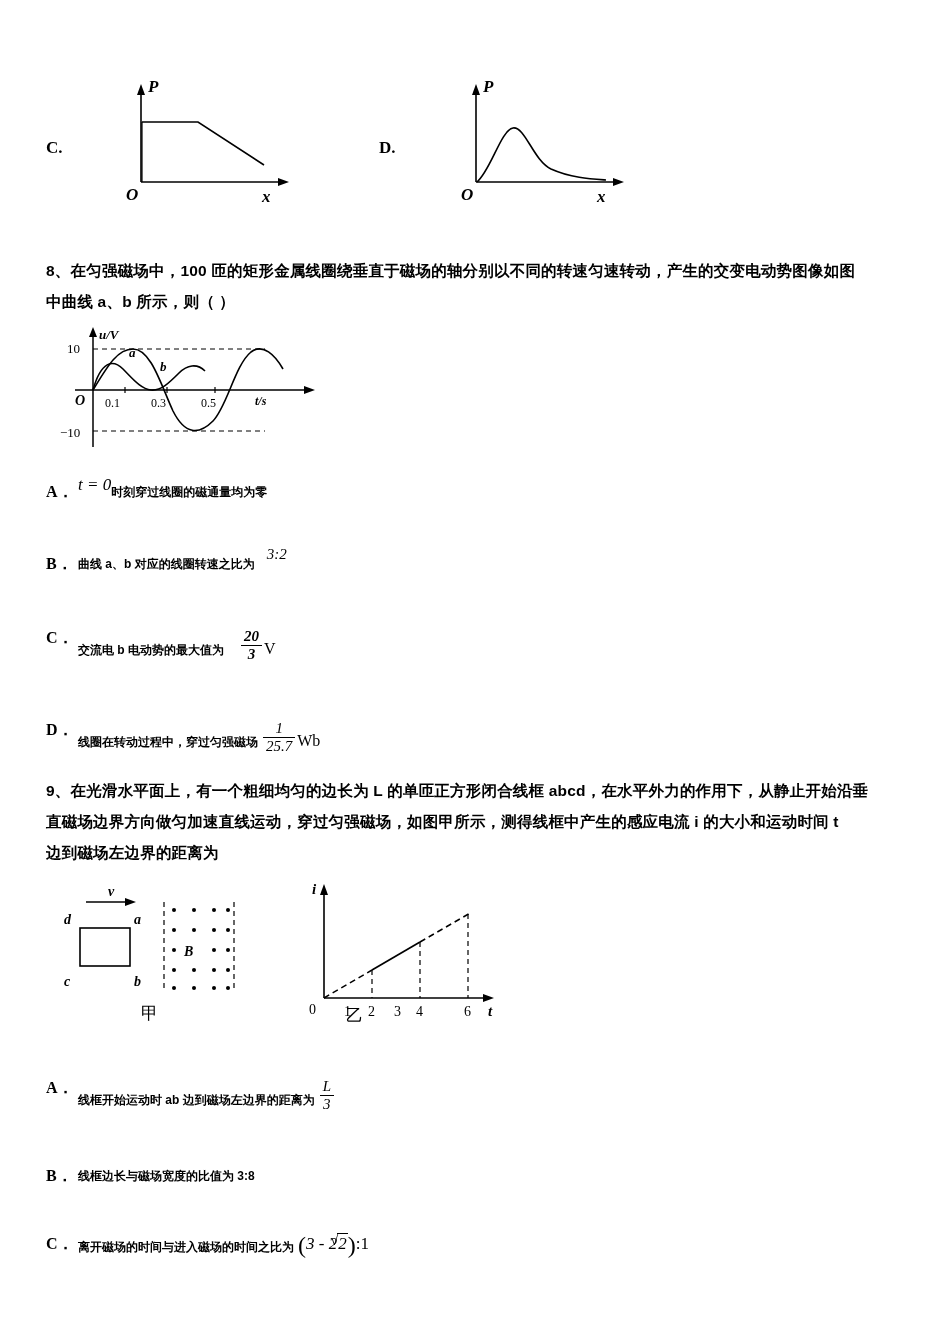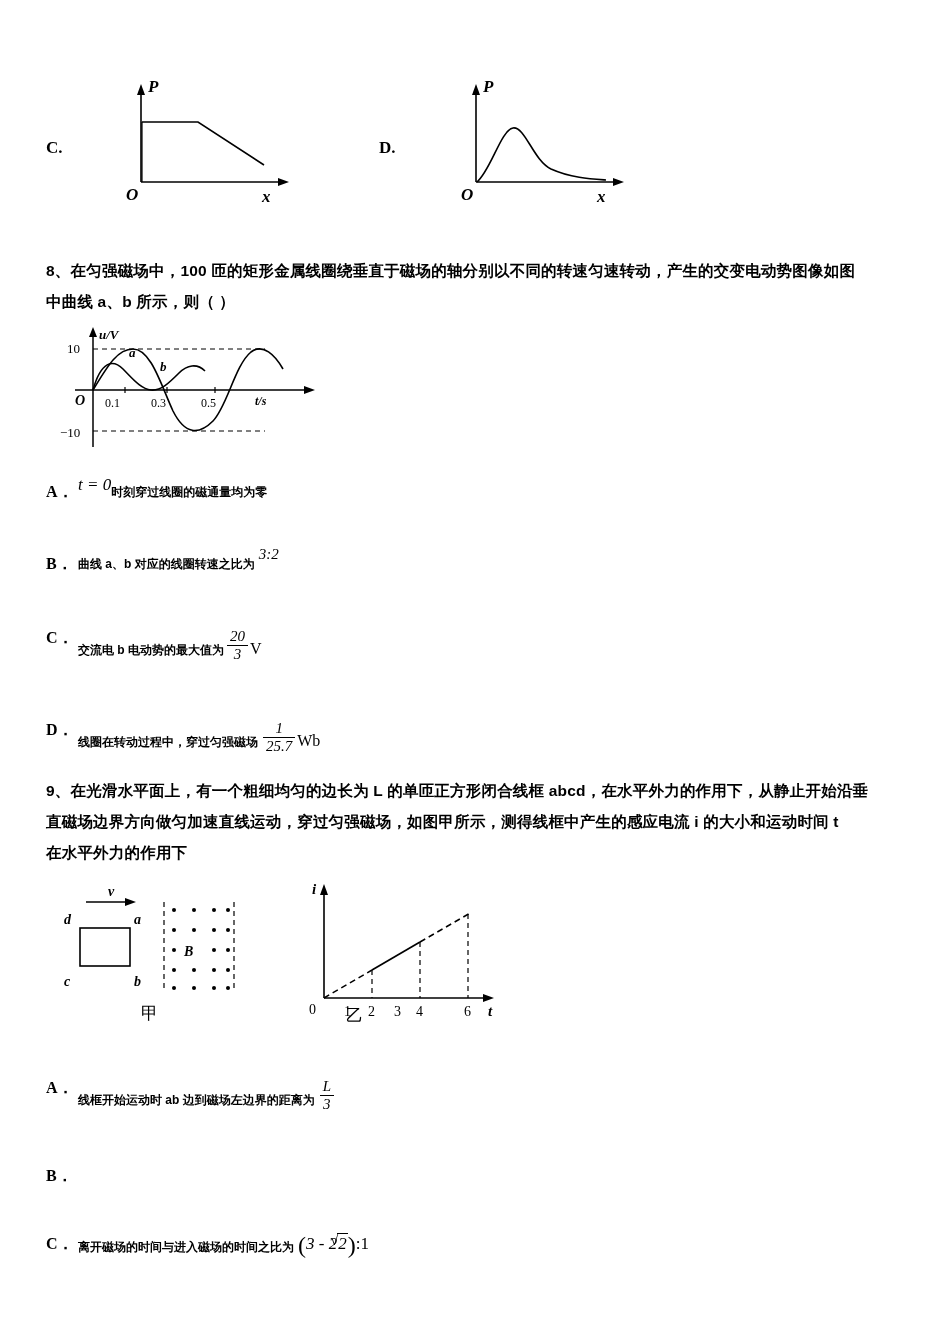--- a/index.html
+++ b/index.html
@@ -172,44 +172,44 @@
     <div class="opt-row" style="height:46px;">
       <span class="opt-label">A．</span>
       <span class="opt-body">
         <span style="display:inline-block; vertical-align:-2px; font-family:'Liberation Serif',serif; font-style:italic; font-size:17px; position:relative; top:-8px;">t = 0</span><span class="opt-text">时刻穿过线圈的磁通量均为零</span>
       </span>
     </div>
 
     <div class="opt-row" style="height:48px;">
       <span class="opt-label">B．</span>
       <span class="opt-body">
-        <span class="opt-text">曲线 a、b 对应的线圈转速之比为</span><span style="font-family:'Liberation Serif',serif; font-style:italic; font-size:15px; position:relative; top:-9px; margin-left:4px;">3:2</span>
+        <span class="opt-text">曲线 a、b 对应的线圈转速之比为</span><span style="font-family:'Liberation Serif',serif; font-style:italic; font-size:15px; position:relative; top:-9px; margin-left:12px;">3:2</span>
       </span>
     </div>
 
     <div class="opt-row" style="height:66px;">
       <span class="opt-label">C．</span>
       <span class="opt-body">
-        <span class="opt-text">交流电 b 电动势的最大值为</span><span class="frac" style="margin-left:3px; vertical-align:-0.3em;"><span class="num">20</span><span class="den">3</span></span><span class="unit">V</span>
+        <span class="opt-text">交流电 b 电动势的最大值为</span><span class="frac" style="margin-left:17px; vertical-align:-0.3em;font-weight:bold;"><span class="num">20</span><span class="den">3</span></span><span class="unit">V</span>
       </span>
     </div>
 
     <div class="opt-row" style="height:60px;">
       <span class="opt-label">D．</span>
       <span class="opt-body">
         <span class="opt-text">线圈在转动过程中，穿过匀强磁场</span><span class="frac" style="margin-left:5px; vertical-align:-0.3em;"><span class="num">1</span><span class="den">25.7</span></span><span class="unit">Wb</span>
       </span>
     </div>
 
   </div>
 
   <div class="abs q-text" id="q9-stem">
     <div><span>9、</span><span>在光滑水平面上，有一个粗细均匀的边长为 L 的单匝正方形闭合线框 abcd，在水平外力的作用下，从静止开始沿垂</span></div>
     <div>直磁场边界方向做匀加速直线运动，穿过匀强磁场，如图甲所示，测得线框中产生的感应电流 i 的大小和运动时间 t</div>
-    <div>在水平外力的作用下</div>
+    <div>边到磁场左边界的距离为</div>
   </div>
 
   <div class="abs" id="q9-figs">
 
     <svg width="210" height="165" style="position:absolute; left:10px; top:0px;">
 
       <line x1="30" y1="22" x2="72" y2="22" stroke="#000" stroke-width="1.5"></line>
       <polygon points="80,22 69,18 69,26" fill="#000"></polygon>
       <text x="52" y="16" font-family="Liberation Serif, serif" font-size="14" font-style="italic" font-weight="bold">v</text>
 
@@ -280,20 +280,23 @@
 
     <div class="opt-row" style="height:62px;">
       <span class="opt-label">A．</span>
       <span class="opt-body">
         <span class="opt-text">线框开始运动时 ab 边到磁场左边界的距离为</span><span class="frac" style="margin-left:5px; vertical-align:-0.3em;"><span class="num">L</span><span class="den">3</span></span>
       </span>
     </div>
 
     <div class="opt-row" style="height:42px;">
       <span class="opt-label">B．</span>
+      <span class="opt-body">
+        <span class="opt-text">线框边长与磁场宽度的比值为 3:8</span>
+      </span>
     </div>
 
     <div class="opt-row" style="height:42px;">
       <span class="opt-label">C．</span>
       <span class="opt-body">
         <span class="opt-text">离开磁场的时间与进入磁场的时间之比为</span><span style="display:inline-block; font-family:'Liberation Serif',serif; font-style:italic; font-size:17px; position:relative; top:-2px; margin-left:4px;"><span style="font-size:24px; font-style:normal; vertical-align:-4px;">(</span>3 - 2<span style="display:inline-block; border-top:1px solid #000; padding:0 1px; position:relative;"><span style="position:absolute; left:-7px; top:-2px; font-size:15px; font-style:normal;">√</span>2</span><span style="font-size:24px; font-style:normal; vertical-align:-4px;">)</span><span style="font-style:normal;">:1</span></span>
       </span>
     </div>
 
   </div>

